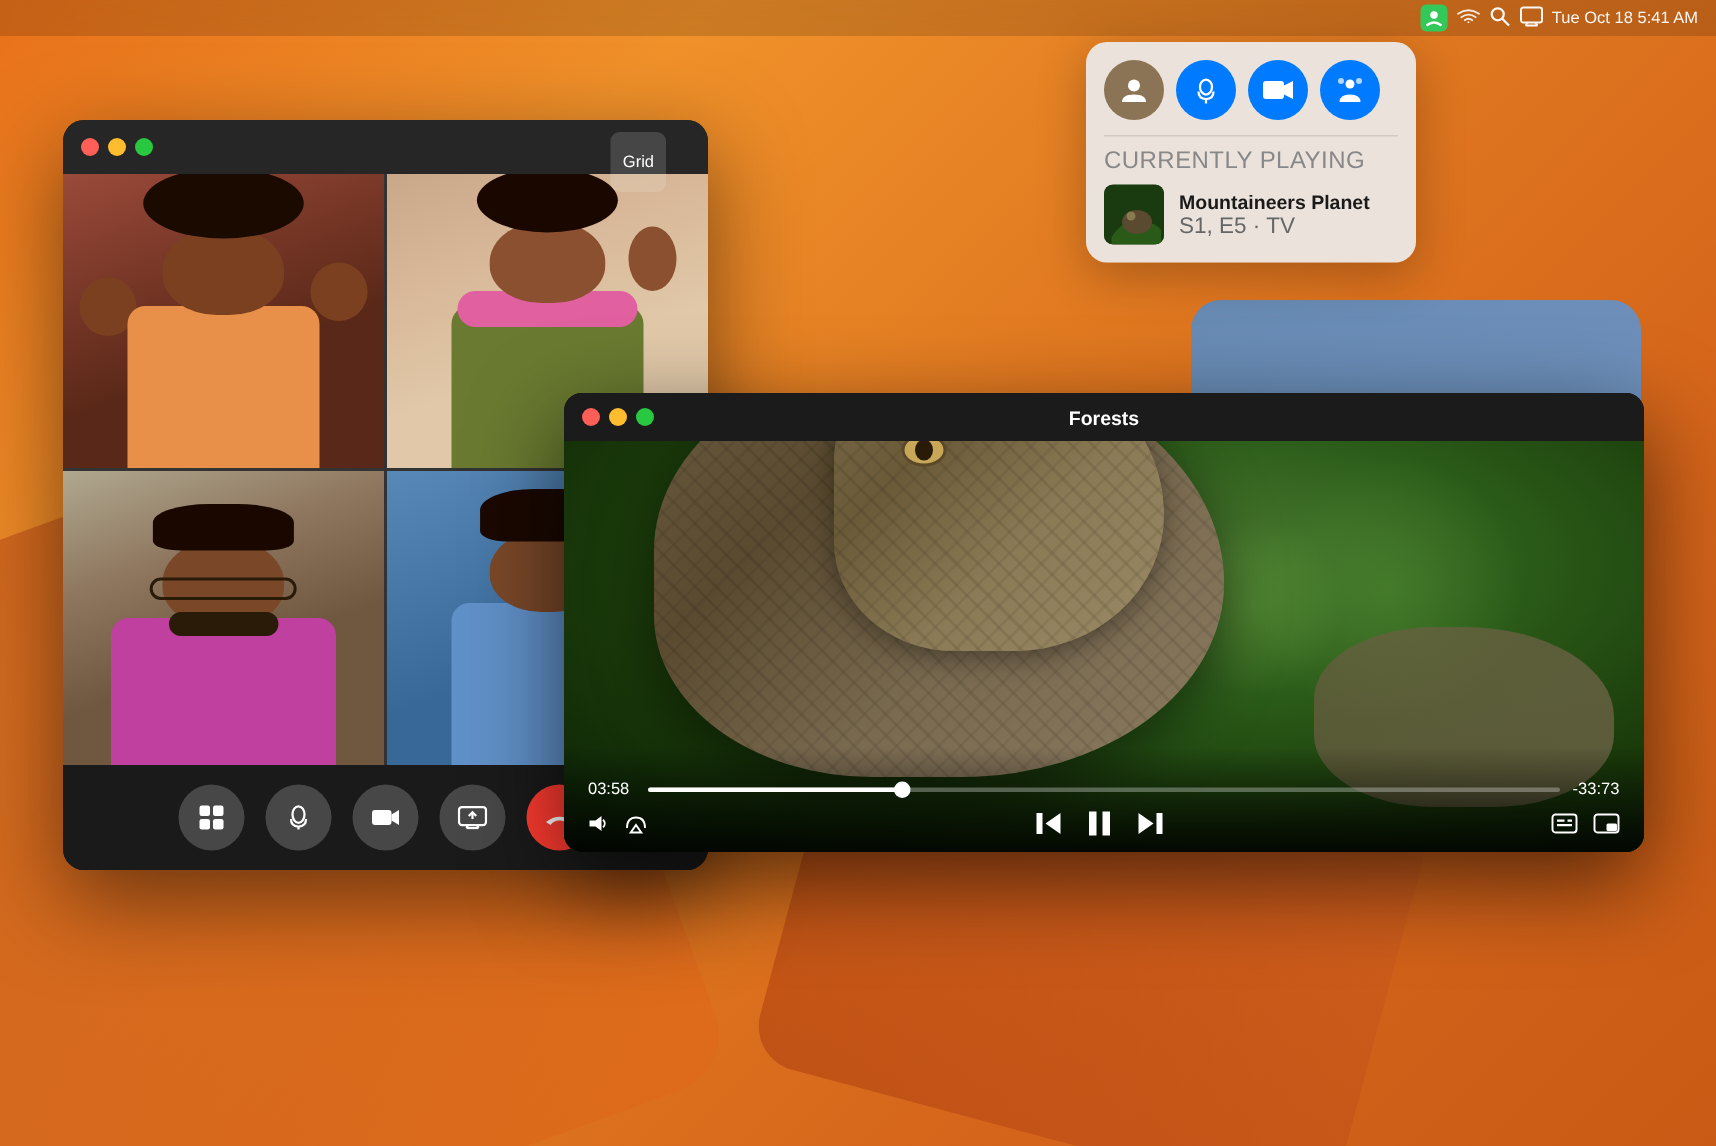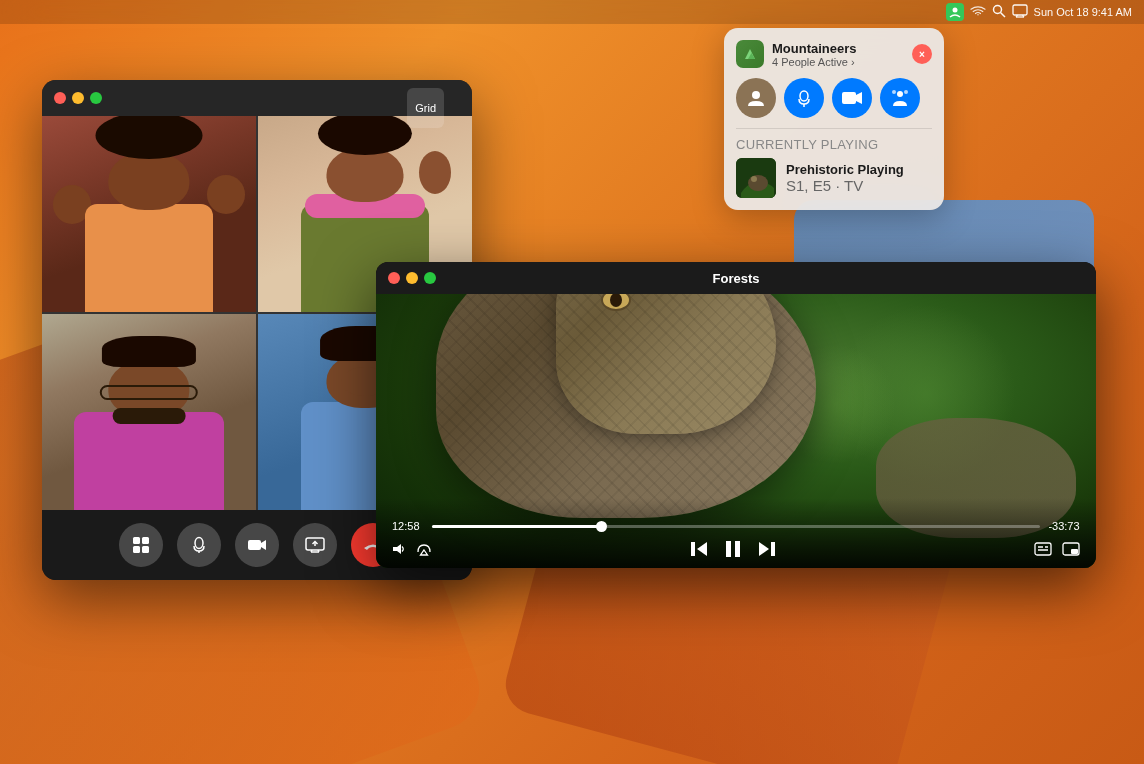--- a/index.html
+++ b/index.html
@@ -259,21 +259,21 @@
     .action-btn-blue { background: #007aff; color: white; }
     .action-btn-video { background: #007aff; color: white; }
     .action-btn-shareplay { background: #007aff; color: white; }
 
     .notif-divider {
       height: 1px;
       background: rgba(0,0,0,0.1);
       margin: 8px 0;
     }
     .notif-playing-label {
-      font-size: 13px;
+      font-size: 16px;
       color: #888;
       margin-bottom: 6px;
       text-transform: uppercase;
       letter-spacing: 0.3px;
     }
     .notif-content {
       display: flex;
       align-items: center;
       gap: 10px;
     }
@@ -575,21 +575,21 @@
       </svg>
     </span>
     <span class="menu-bar-item">
       <svg width="16" height="14" viewBox="0 0 16 14" fill="none" stroke="white" stroke-width="1.3">
         <rect x="1" y="1" width="14" height="10" rx="1.5"></rect>
         <line x1="5.5" y1="11" x2="4" y2="13"></line>
         <line x1="10.5" y1="11" x2="12" y2="13"></line>
         <line x1="4" y1="13" x2="12" y2="13"></line>
       </svg>
     </span>
-    <span class="menu-bar-item">Sun Oct 18   9:41 AM</span>
+    <span class="menu-bar-item">Tue Oct 18   5:41 AM</span>
   </div>
 </div>
 
 <div class="bg-shape-1"></div>
 <div class="bg-shape-2"></div>
 <div class="bg-shape-3"></div>
 
 <div class="facetime-window">
   <div class="facetime-titlebar">
     <div class="window-controls">
@@ -676,33 +676,20 @@
     </button>
     <button class="ft-btn ft-btn-red">
       <svg width="20" height="10" viewBox="0 0 20 10" fill="white">
         <path d="M1 8 Q10 1 19 8 L16 10 Q14 7 10 7 Q6 7 4 10 Z"></path>
       </svg>
     </button>
   </div>
 </div>
 
 <div class="shareplay-notification">
-  <div class="notif-header">
-    <div class="notif-app-icon">
-      <svg width="18" height="18" viewBox="0 0 18 18" fill="none">
-        <path d="M4 14 L9 4 L14 14 Z" fill="#7cd47a"></path>
-        <path d="M7 14 L10.5 8 L14 14 Z" fill="#5ab458"></path>
-      </svg>
-    </div>
-    <div class="notif-title-group">
-      <div class="notif-title">Mountaineers</div>
-      <div class="notif-subtitle">4 People Active ›</div>
-    </div>
-    <button class="notif-close">×</button>
-  </div>
 
   <div class="notif-actions">
     <button class="action-btn action-btn-brown">
       <svg width="20" height="20" viewBox="0 0 20 20" fill="white">
         <circle cx="10" cy="7" r="4"></circle>
         <path d="M2 18 Q2 13 10 13 Q18 13 18 18" fill="white"></path>
       </svg>
     </button>
     <button class="action-btn action-btn-blue">
       <svg width="20" height="20" viewBox="0 0 20 20" fill="white">
@@ -735,21 +722,21 @@
     <div class="content-thumb">
       
       <svg width="40" height="40" viewBox="0 0 40 40">
         <rect width="40" height="40" fill="#1a3a10"></rect>
         <path d="M5 35 Q15 20 25 28 Q30 22 38 30 L38 40 L5 40 Z" fill="#2a5a18"></path>
         <ellipse cx="22" cy="25" rx="10" ry="8" fill="#5a4a30"></ellipse>
         <circle cx="18" cy="21" r="3" fill="#8a7a50"></circle>
       </svg>
     </div>
     <div class="content-info">
-      <div class="content-info-title">Prehistoric Playing</div>
+      <div class="content-info-title">Mountaineers Planet</div>
       <div class="content-info-sub">
         <span>S1, E5</span>
         <span> · </span>
         <span>TV</span>
       </div>
     </div>
   </div>
 </div>
 
 <div class="video-player">
@@ -773,21 +760,21 @@
     <div class="scene-subject-head">
       <div class="scene-scale-pattern"></div>
       <div class="scene-eye">
         <div class="scene-eye-pupil"></div>
       </div>
     </div>
     <div class="scene-second-animal"></div>
 
     <div class="video-controls">
       <div class="progress-bar-container">
-        <span class="time-label">12:58</span>
+        <span class="time-label">03:58</span>
         <div class="progress-track">
           <div class="progress-fill" style="width:28%">
             <div class="progress-thumb"></div>
           </div>
         </div>
         <span class="time-label" style="text-align:center">-33:73</span>
       </div>
       <div class="controls-row">
         <div class="controls-left">
           <button class="vid-ctrl-btn volume-icon">

